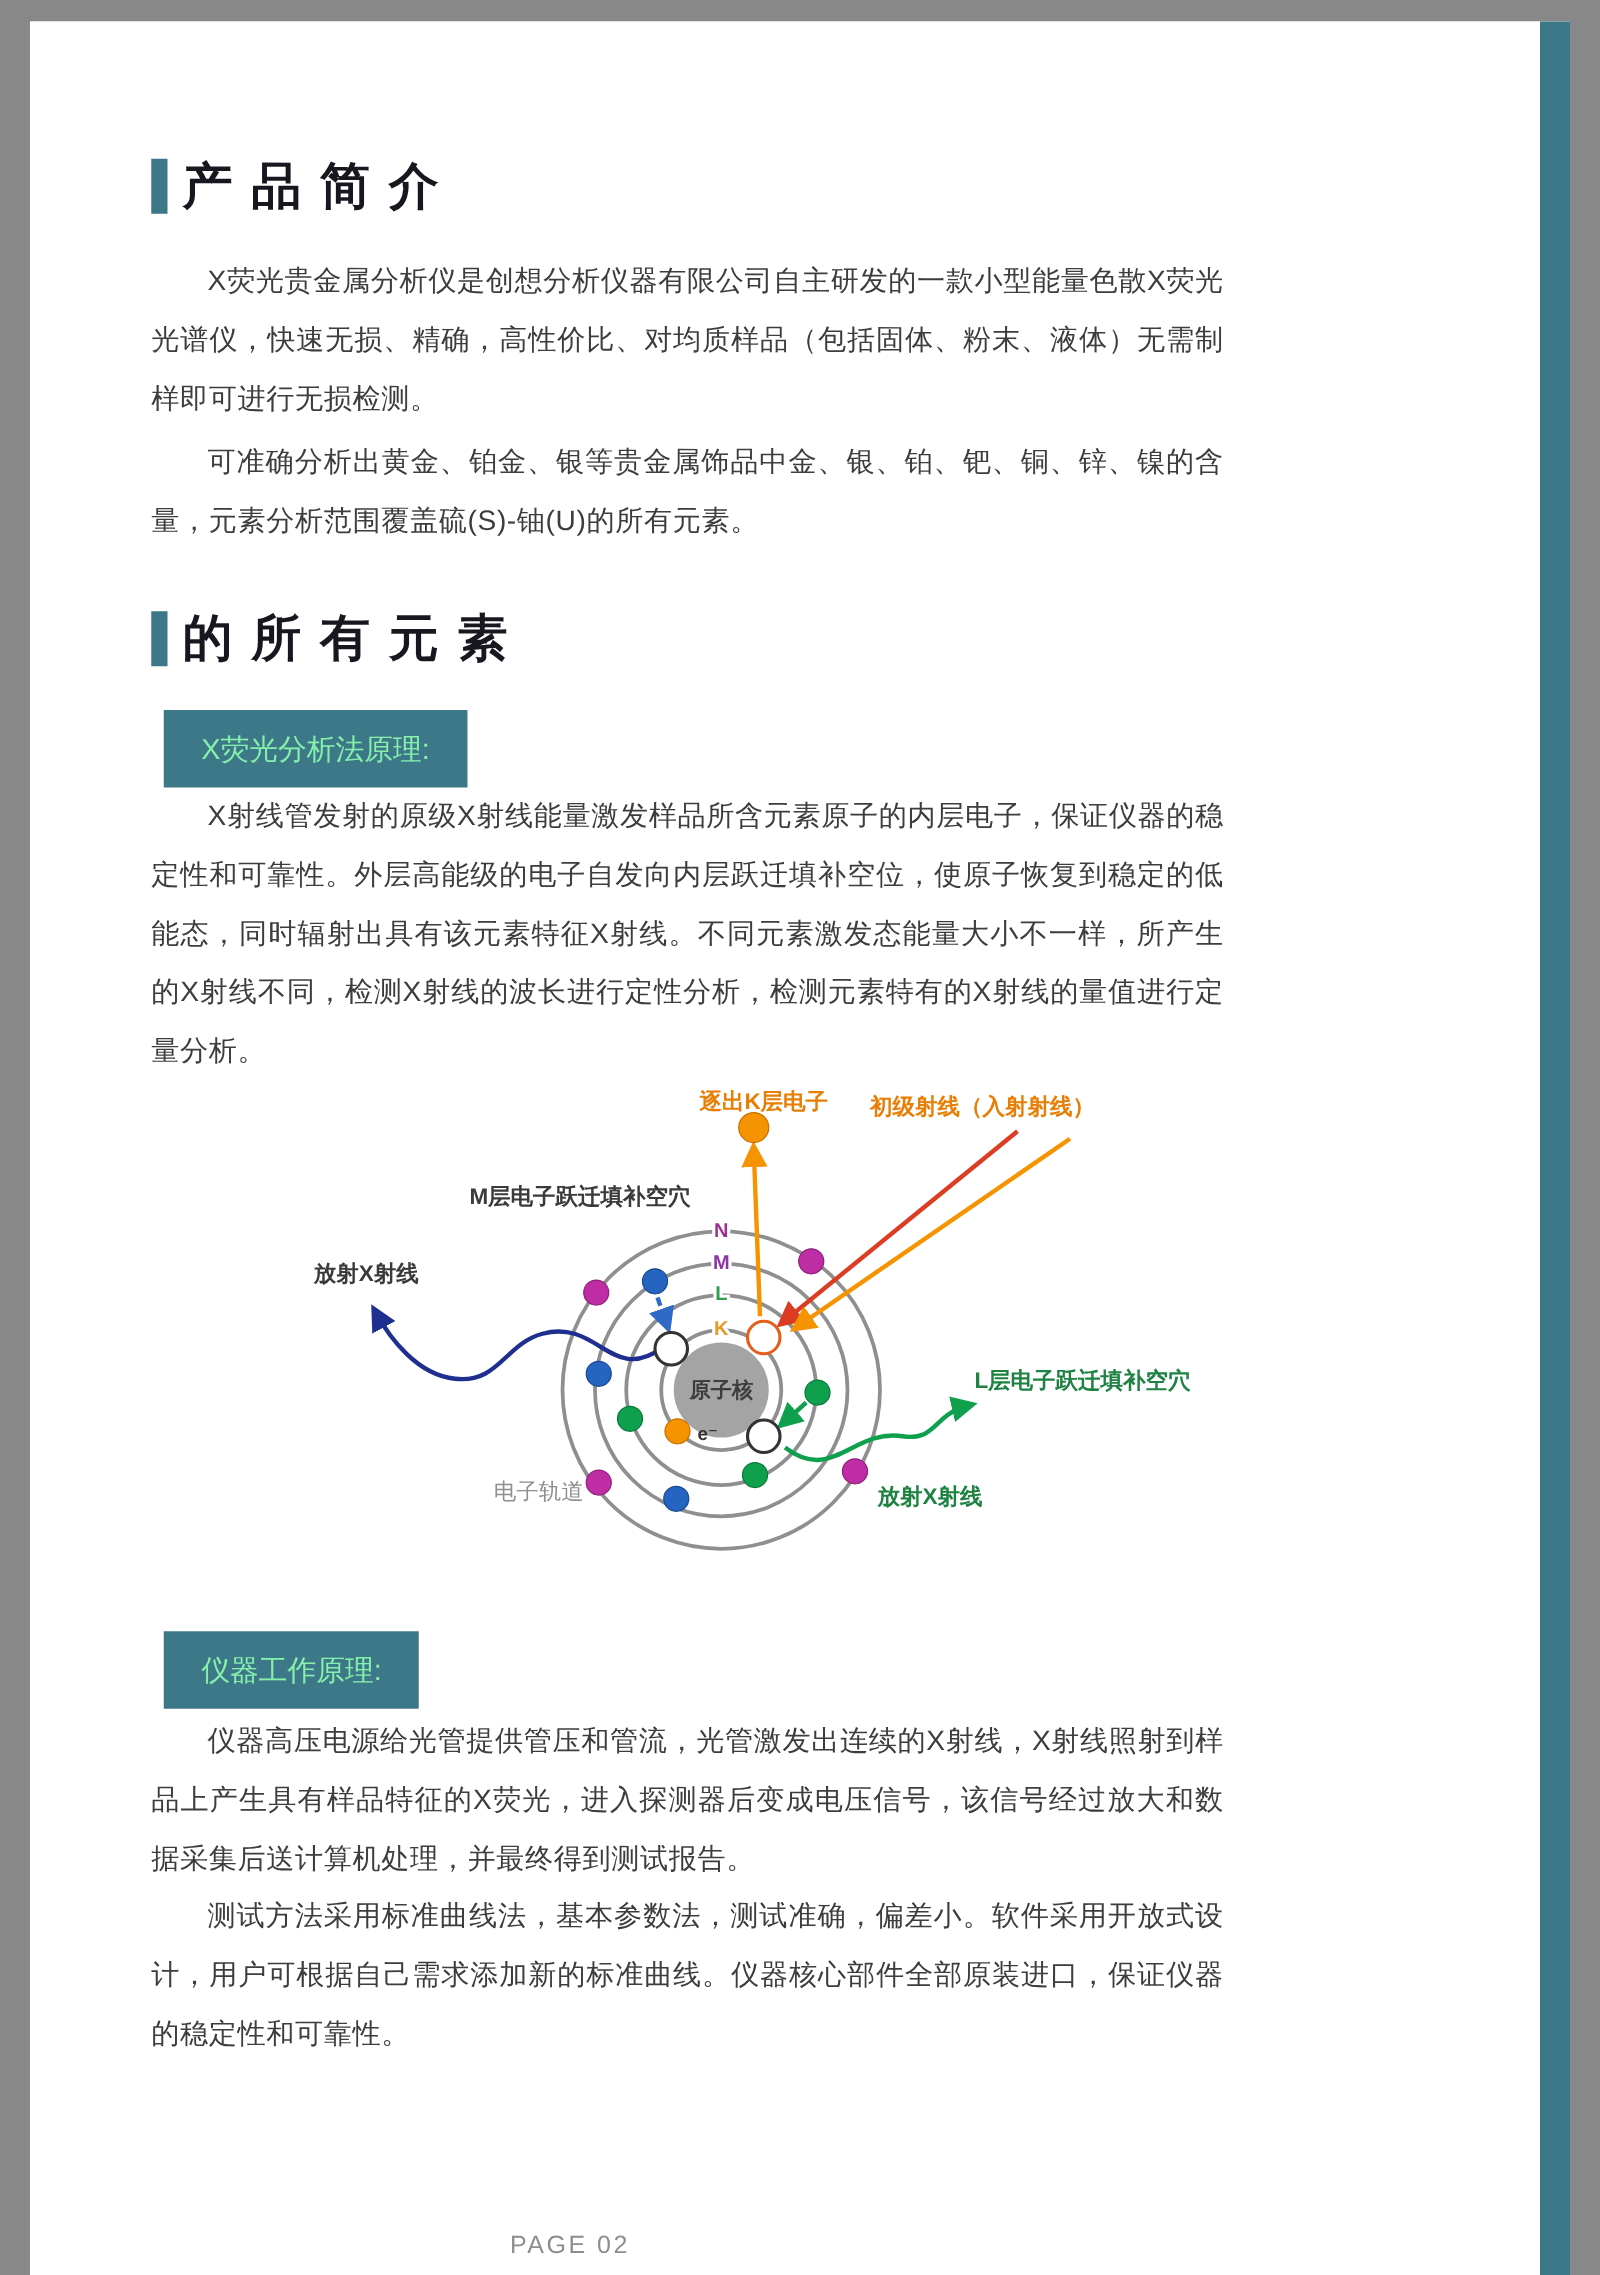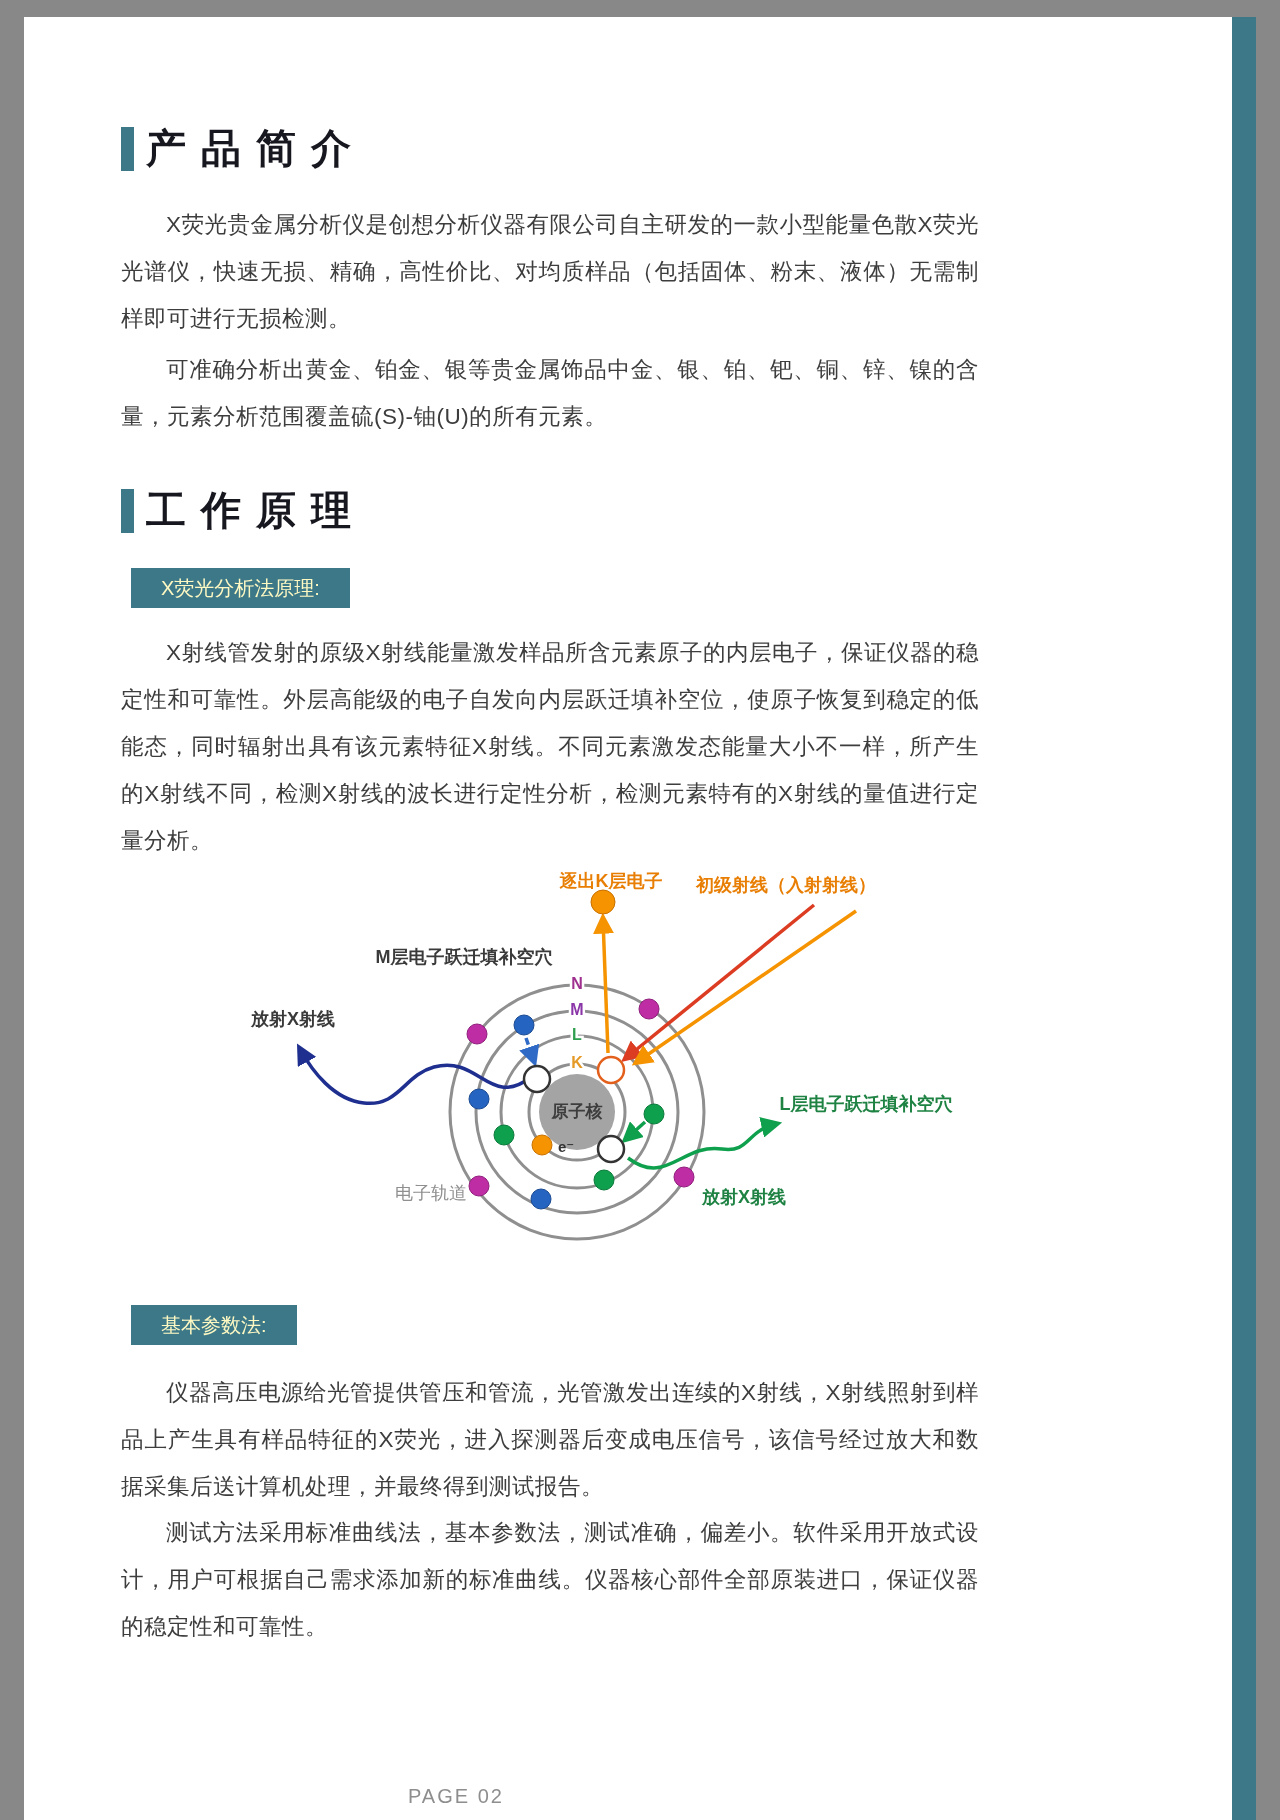--- a/index.html
+++ b/index.html
@@ -19,22 +19,22 @@
     font-family:"Liberation Serif","DejaVu Serif",serif;
     font-size:40px;font-weight:bold;color:#17171f;letter-spacing:15px;white-space:nowrap;
   }
   .para{
     position:absolute;left:97px;width:858px;
     font-size:22.5px;line-height:47px;color:var(--body);
     text-indent:2em;text-align:justify;letter-spacing:0.5px;margin:0;
   }
   .tag{
     position:absolute;left:107px;height:40px;line-height:40px;
-    padding:0 30px;background:var(--accent);color:#fef9c3;
-    font-size:20px;white-space:nowrap;
+    padding:11px 30px;background:var(--accent);color:#86efac;
+    font-size:23px;white-space:nowrap;
   }
   .diagram{position:absolute;left:210px;top:848px;width:770px;height:400px;}
   .orbit{fill:none;stroke:#8f8f8f;stroke-width:3;}
   .shell{
     font-size:16px;font-weight:bold;text-anchor:middle;dominant-baseline:middle;
     paint-order:stroke;stroke:#ffffff;stroke-width:5px;
   }
   .shell-n{fill:#a0308f;} .shell-m{fill:#8a35a8;} .shell-l{fill:#2f9e4e;} .shell-k{fill:#e59a28;}
   .dlabel{font-size:18px;font-weight:bold;text-anchor:middle;}
   .lbl-orange{fill:#e87e04;} .lbl-dark{fill:#3a3a3a;} .lbl-green{fill:#1e8243;} .lbl-gray{fill:#8f8f8f;font-weight:normal;}
@@ -59,21 +59,21 @@
   <div class="section-title" style="top:104px;">
     <div class="title-bar"></div>
     <div class="title-text">产品简介</div>
   </div>
 
   <p class="para" style="top:329px;">可准确分析出黄金、铂金、银等贵金属饰品中金、银、铂、钯、铜、锌、镍的含量，元素分析范围覆盖硫(S)-铀(U)的所有元素。</p>
   <p class="para" style="top:184px;">X荧光贵金属分析仪是创想分析仪器有限公司自主研发的一款小型能量色散X荧光光谱仪，快速无损、精确，高性价比、对均质样品（包括固体、粉末、液体）无需制样即可进行无损检测。</p>
 
   <div class="section-title" style="top:466px;">
     <div class="title-bar"></div>
-    <div class="title-text">工作原理</div>
+    <div class="title-text">的所有元素</div>
   </div>
 
   <div class="tag" style="top:551px;">X荧光分析法原理:</div>
 
   <p class="para" style="top:612px;">X射线管发射的原级X射线能量激发样品所含元素原子的内层电子，保证仪器的稳定性和可靠性。外层高能级的电子自发向内层跃迁填补空位，使原子恢复到稳定的低能态，同时辐射出具有该元素特征X射线。不同元素激发态能量大小不一样，所产生的X射线不同，检测X射线的波长进行定性分析，检测元素特有的X射线的量值进行定量分析。</p>
 
   <svg class="diagram" viewBox="0 0 770 400" xmlns="http://www.w3.org/2000/svg">
     <defs>
       <marker id="ah-red" viewBox="0 0 10 10" refX="7" refY="5" markerWidth="6" markerHeight="6" orient="auto-start-reverse">
         <path d="M0,0 L10,5 L0,10 z" fill="#dc3c22"></path>
@@ -137,21 +137,21 @@
 
     <text class="dlabel lbl-orange" x="377" y="22">逐出K层电子</text>
     <text class="dlabel lbl-orange" x="552" y="26">初级射线（入射射线）</text>
     <text class="dlabel lbl-dark" x="230" y="98">M层电子跃迁填补空穴</text>
     <text class="dlabel lbl-dark" x="59" y="160">放射X射线</text>
     <text class="dlabel lbl-green" x="632" y="245">L层电子跃迁填补空穴</text>
     <text class="dlabel lbl-green" x="510" y="338">放射X射线</text>
     <text class="dlabel lbl-gray" x="197" y="334">电子轨道</text>
   </svg>
 
-  <div class="tag" style="top:1288px;">基本参数法:</div>
+  <div class="tag" style="top:1288px;">仪器工作原理:</div>
 
   <p class="para" style="top:1352px;">仪器高压电源给光管提供管压和管流，光管激发出连续的X射线，X射线照射到样品上产生具有样品特征的X荧光，进入探测器后变成电压信号，该信号经过放大和数据采集后送计算机处理，并最终得到测试报告。</p>
   <p class="para" style="top:1492px;">测试方法采用标准曲线法，基本参数法，测试准确，偏差小。软件采用开放式设计，用户可根据自己需求添加新的标准曲线。仪器核心部件全部原装进口，保证仪器的稳定性和可靠性。</p>
 
   <div class="footer">PAGE 02</div>
 
   <div class="right-strip"></div>
 
 </div>
 

